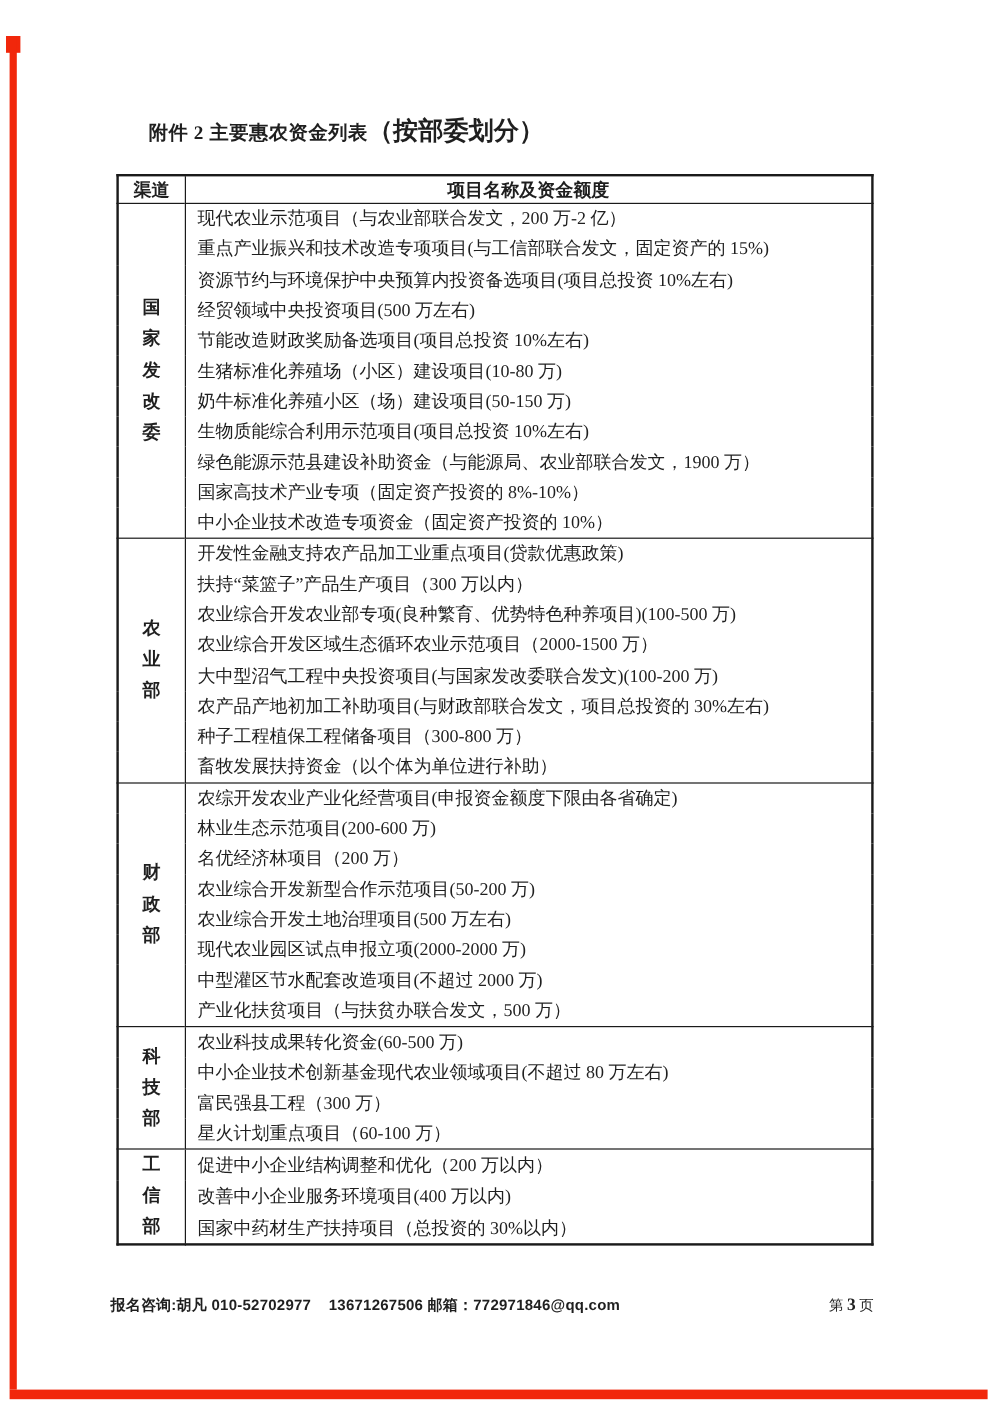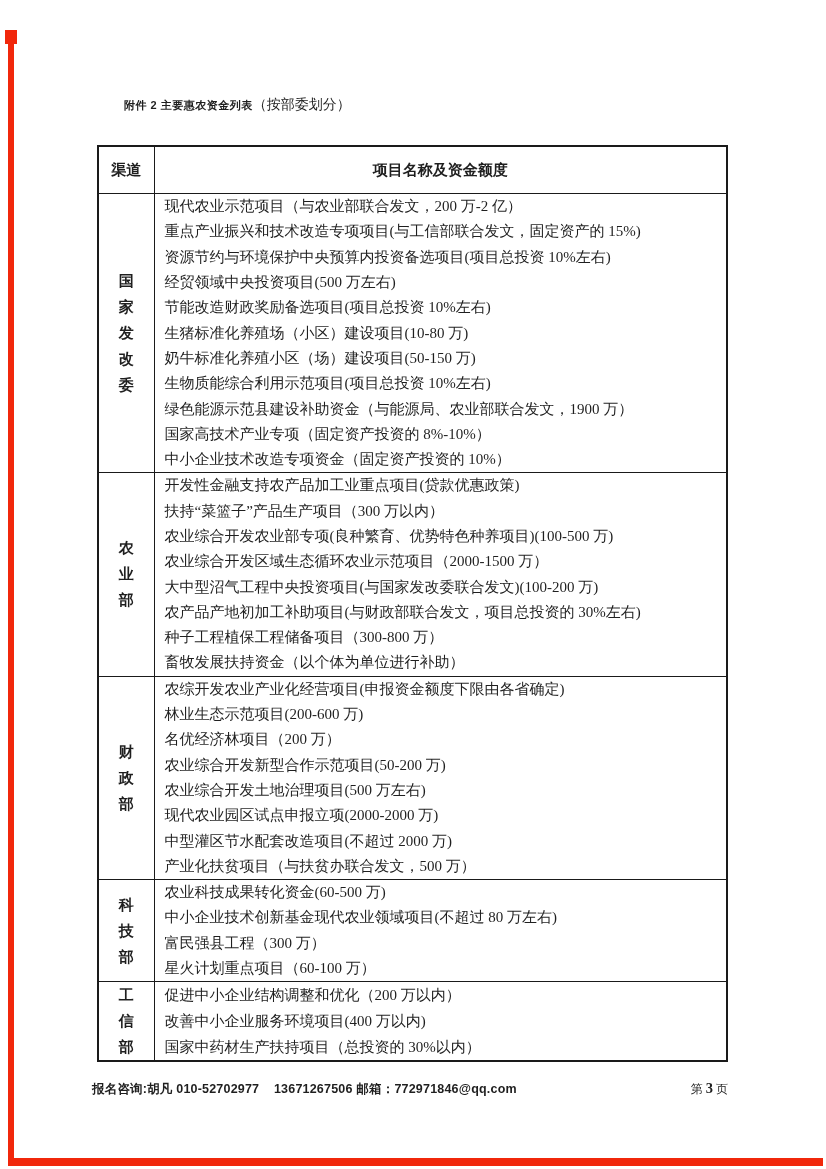--- a/index.html
+++ b/index.html
@@ -17,47 +17,47 @@
   .red-left   { left: 8px;  top: 30px;  width: 6px; height: 1128px; }
   .red-left-cap { left: 5px; top: 30px; width: 12px; height: 14px; }
   .red-bottom { left: 8px;  bottom: 3px; height: 8px; width: 815px; }
 
   .title {
     position: absolute;
     left: 92px; top: 95px;
     white-space: nowrap;
   }
   .title-bold {
-    font-family: Liberation Sans, sans-serif;
-    font-weight: bold;
-    font-size: 11px;
+    font-family: Liberation Serif, serif;
+    font-weight: bold;
+    font-size: 16px;
     letter-spacing: 0.5px;
     padding-left: 32px;
   }
   .title-note {
-    font-size: 14px;
-    font-weight: normal;
+    font-size: 21px;
+    font-weight: bold;
   }
 
   table.funds {
     position: absolute;
     left: 97px; top: 145px;
     width: 631px;
     border-collapse: collapse;
     table-layout: fixed;
     border: 2px solid #1a1a1a;
   }
   table.funds col.c1 { width: 56px; }
   thead { border-bottom: 1.5px solid #1a1a1a; }
   th {
     font-family: "Liberation Sans", "DejaVu Sans", sans-serif;
     font-weight: bold;
     font-size: 15px;
     height: 22px;
-    padding: 12px;
+    padding: 0;
     text-align: center;
     vertical-align: middle;
   }
   th.col-channel { border-right: 1.5px solid #1a1a1a; }
   tbody { border-top: 1.5px solid #1a1a1a; }
   td.channel {
     border-right: 1.5px solid #1a1a1a;
     text-align: center;
     vertical-align: middle;
     padding: 0;

